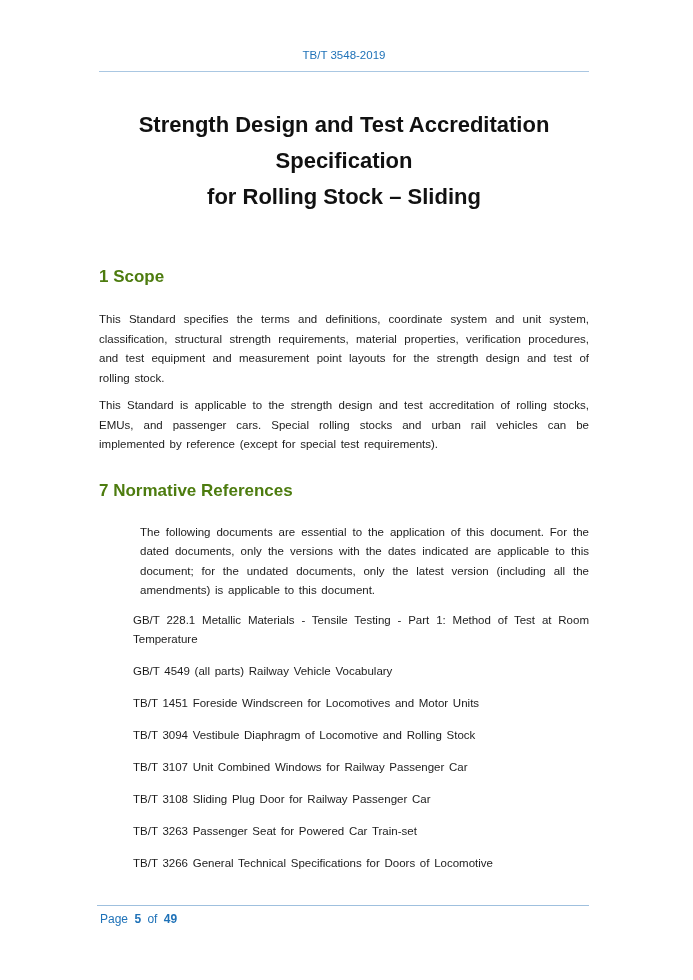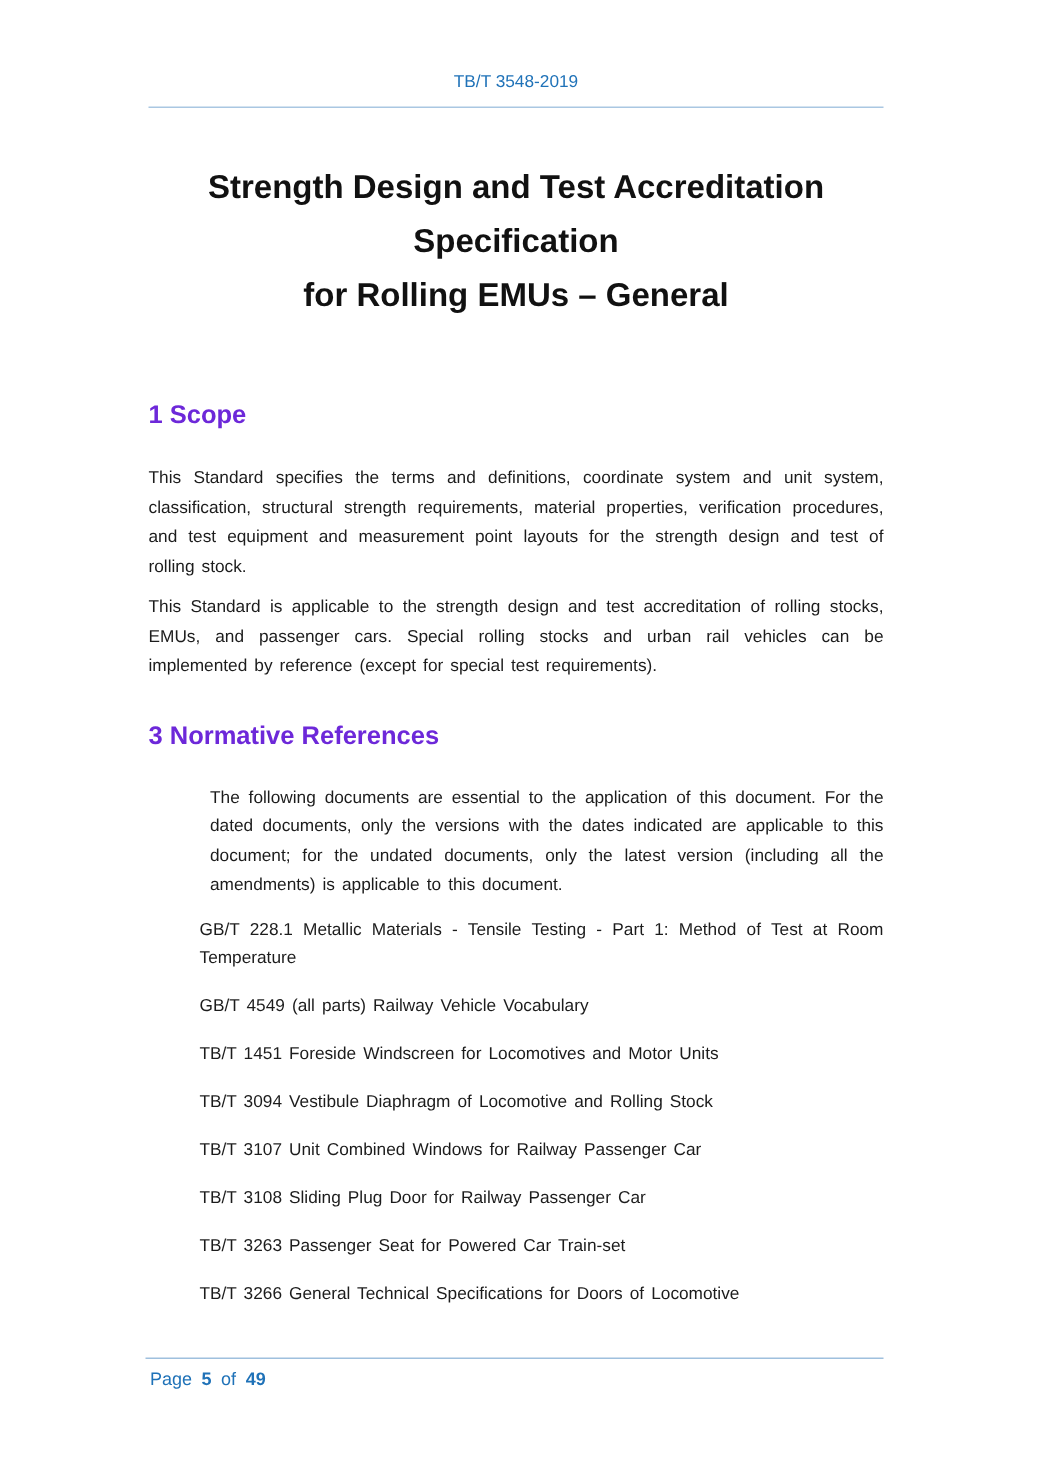--- a/index.html
+++ b/index.html
@@ -33,21 +33,21 @@
     font-size: 22px;
     font-weight: bold;
     line-height: 36px;
     text-align: center;
     color: #111111;
   }
   .sec-heading {
     font-size: 17px;
     font-weight: bold;
     line-height: 20px;
-    color: #6d28d9;
+    color: #4d7c0f;
   }
   .h-scope { margin-top: 52px; }
   .h-norm  { margin-top: 26px; }
   .body-par {
     font-size: 11.5px;
     line-height: 19.5px;
     text-align: justify;
     word-spacing: 1.5px;
   }
   .par-1 { margin-top: 23px; }
@@ -96,30 +96,30 @@
 <body>
 
 <div class="page">
   <div class="content">
 
     <div class="header-code">TB/T 3548-2019</div>
     <hr class="header-rule">
 
     <div class="doc-title">
       <div>Strength Design and Test Accreditation Specification</div>
-      <div>for Rolling EMUs – General</div>
+      <div>for Rolling Stock – Sliding</div>
     </div>
 
     <div class="sec-heading h-scope">1 Scope</div>
 
     <p class="body-par par-1">This Standard specifies the terms and definitions, coordinate system and unit system, classification, structural strength requirements, material properties, verification procedures, and test equipment and measurement point layouts for the strength design and test of rolling stock.</p>
 
     <p class="body-par par-2">This Standard is applicable to the strength design and test accreditation of rolling stocks, EMUs, and passenger cars. Special rolling stocks and urban rail vehicles can be implemented by reference (except for special test requirements).</p>
 
-    <div class="sec-heading h-norm">3 Normative References</div>
+    <div class="sec-heading h-norm">7 Normative References</div>
 
     <p class="body-par par-3">The following documents are essential to the application of this document. For the dated documents, only the versions with the dates indicated are applicable to this document; for the undated documents, only the latest version (including all the amendments) is applicable to this document.</p>
 
     <div class="ref-list">
       <div class="ref-item">GB/T 228.1 Metallic Materials - Tensile Testing - Part 1: Method of Test at Room Temperature</div>
       <div class="ref-item">GB/T 4549 (all parts) Railway Vehicle Vocabulary</div>
       <div class="ref-item">TB/T 1451 Foreside Windscreen for Locomotives and Motor Units</div>
       <div class="ref-item">TB/T 3094 Vestibule Diaphragm of Locomotive and Rolling Stock</div>
       <div class="ref-item">TB/T 3107 Unit Combined Windows for Railway Passenger Car</div>
       <div class="ref-item">TB/T 3108 Sliding Plug Door for Railway Passenger Car</div>

